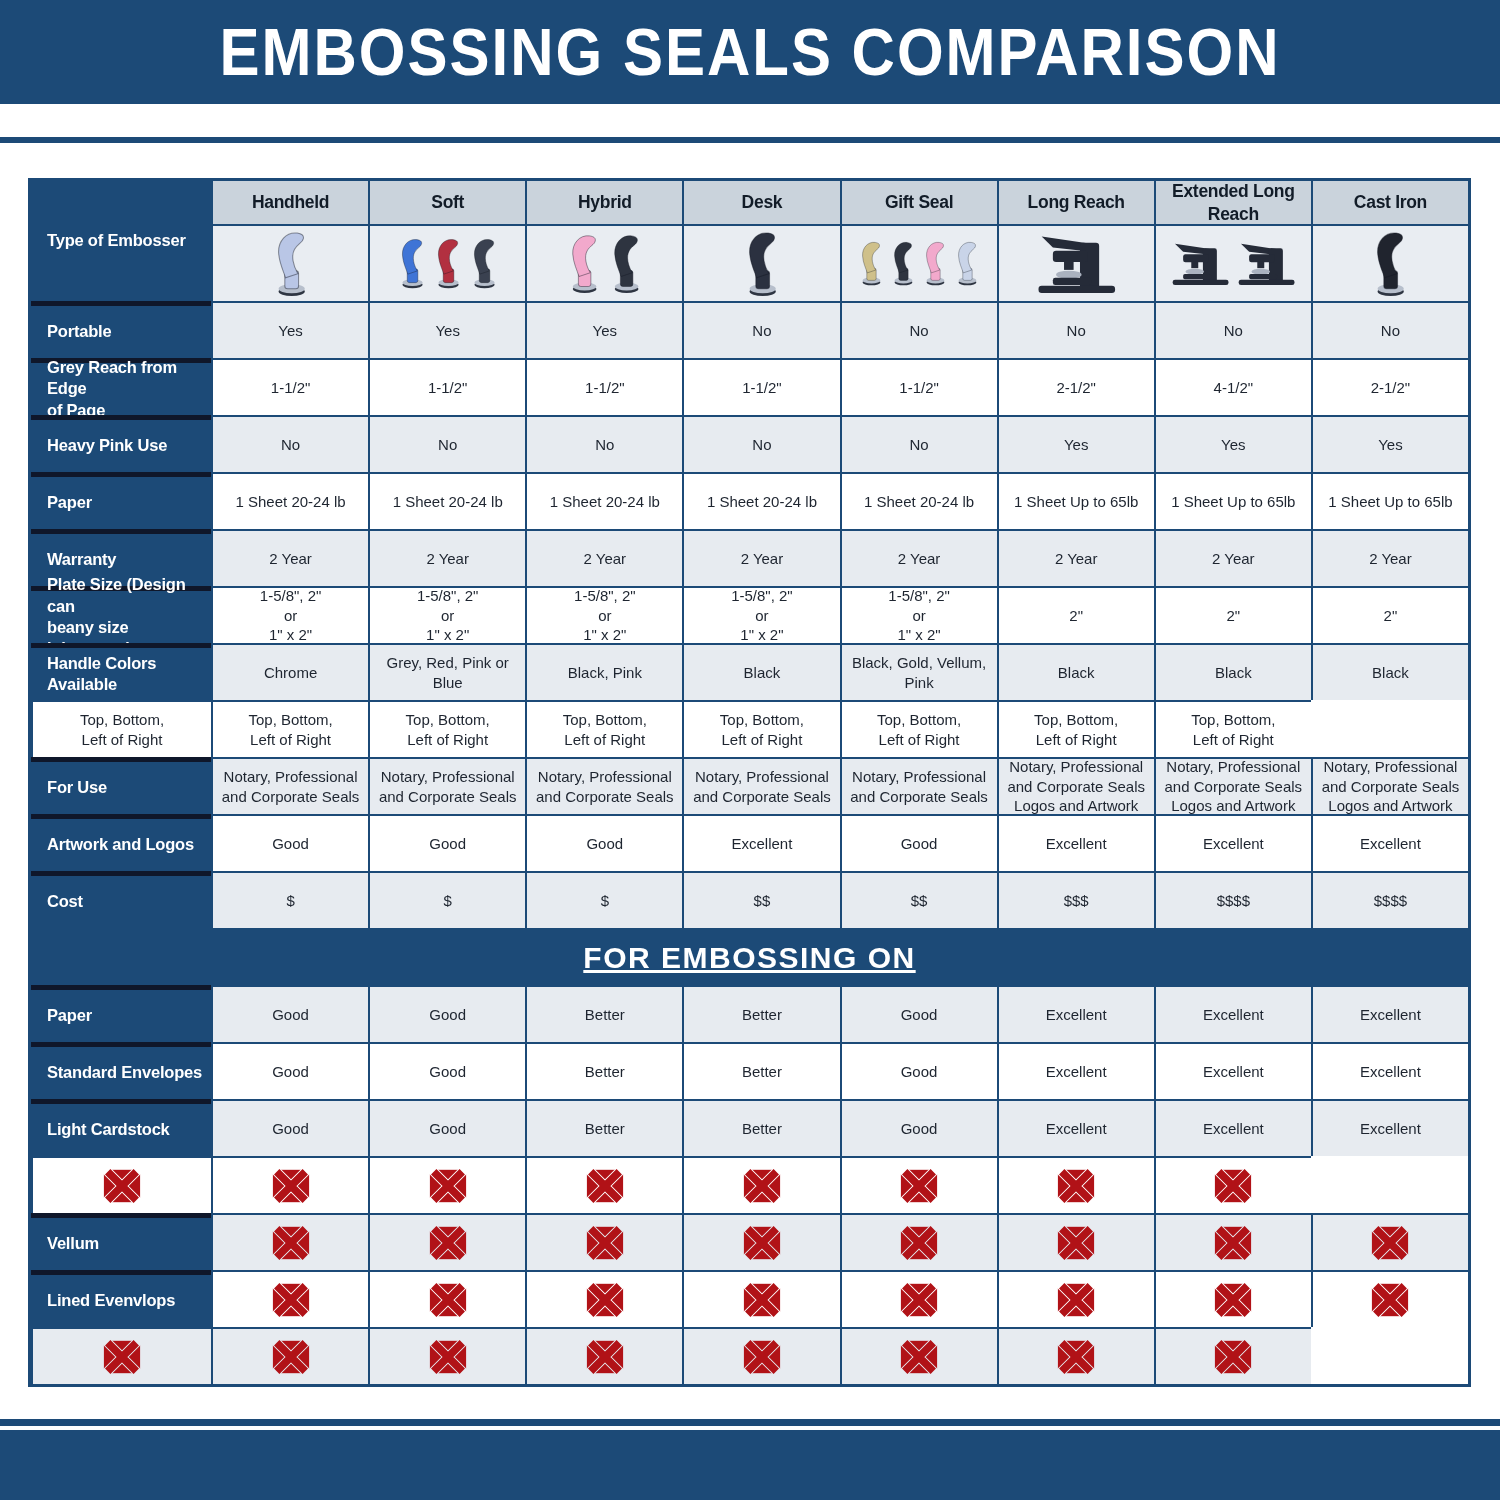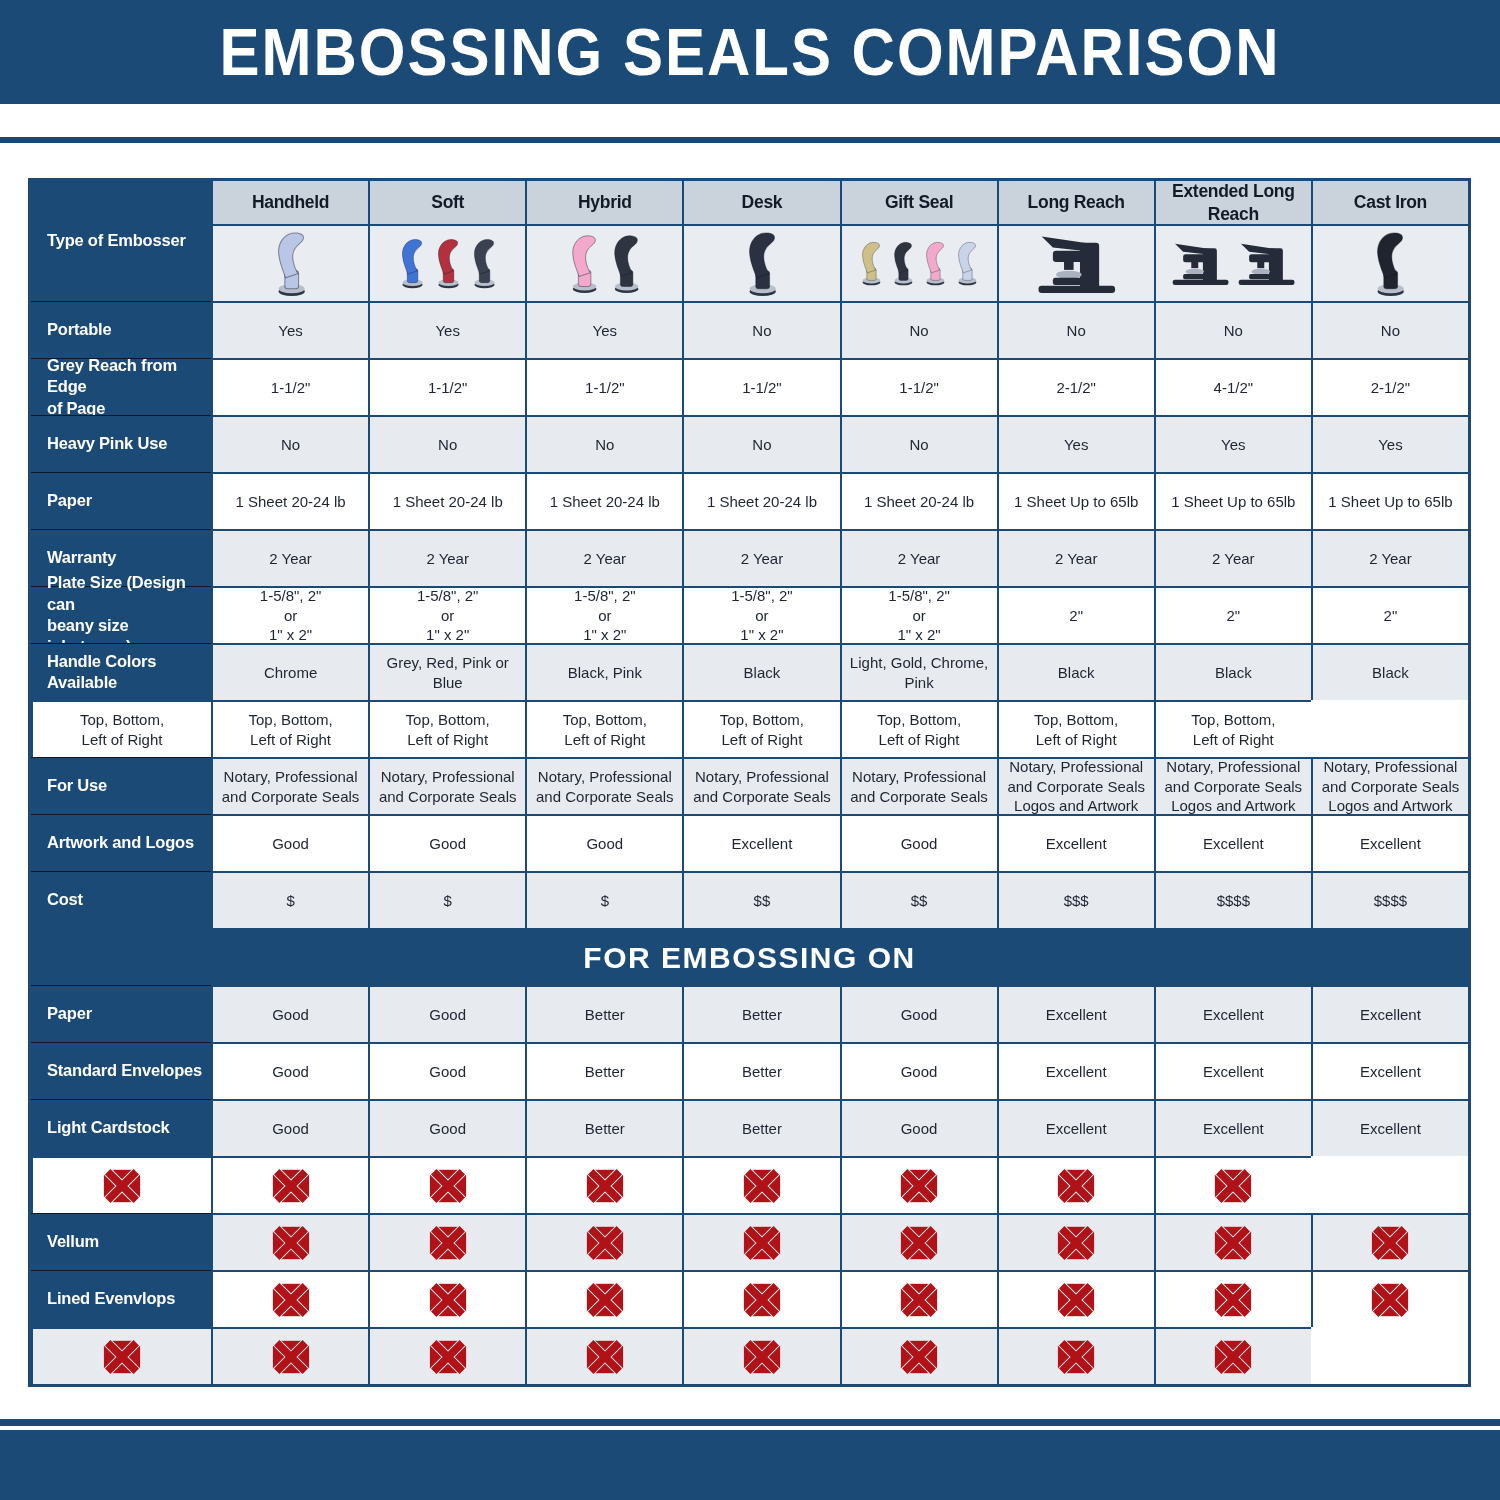--- a/index.html
+++ b/index.html
@@ -40,31 +40,31 @@
     background:#CAD3DC;font-weight:bold;font-size:17.5px;letter-spacing:-0.3px;
     color:#121C28;border-top:none;
   }
   .img-cell{
     background:#E9EDF2;gap:2px;padding:4px 2px;
   }
   .row-label{
     grid-column:1;background:#1C4A77;color:#ffffff;font-weight:bold;
     font-size:16.5px;letter-spacing:-0.2px;justify-content:flex-start;
     text-align:left;padding-left:16px;padding-right:8px;
-    border-left:none;border-top:1px solid #0f172a;
+    border-left:none;border-top:5px solid #0f172a;
   }
   .corner{
     grid-row:1 / span 2;border-top:none;
   }
   .shade-stripe{background:#E7EBF0;}
   .shade-white{background:#FFFFFF;}
   .divider-row{
     grid-column:1 / -1;background:#1C4A77;color:#ffffff;font-weight:bold;
     font-size:30px;letter-spacing:1.5px;display:flex;align-items:center;justify-content:center;
-    border:none;border-top:2px solid #1C4A77;
+    border:none;border-top:2px solid #1C4A77;text-decoration:underline;
   }
   
   .footer{position:absolute;left:0;bottom:0;width:1500px;height:81px;}
   .footer .f-line{height:7px;background:#1C4A77;}
   .footer .f-gap{height:4px;background:#ffffff;}
   .footer .f-block{height:70px;background:#1C4A77;}
 </style>
 </head>
 <body>
 
@@ -239,21 +239,21 @@
 or
 1" x 2"</div>
     <div class="cell shade-white">2"</div>
     <div class="cell shade-white">2"</div>
     <div class="cell shade-white">2"</div>
     <div class="cell row-label">Handle Colors Available</div>
     <div class="cell shade-stripe">Chrome</div>
     <div class="cell shade-stripe">Grey, Red, Pink or Blue</div>
     <div class="cell shade-stripe">Black, Pink</div>
     <div class="cell shade-stripe">Black</div>
-    <div class="cell shade-stripe">Light, Gold, Chrome, Pink</div>
+    <div class="cell shade-stripe">Black, Gold, Vellum, Pink</div>
     <div class="cell shade-stripe">Black</div>
     <div class="cell shade-stripe">Black</div>
     <div class="cell shade-stripe">Black</div>
     <div class="cell shade-white">Top, Bottom,
 Left of Right</div>
     <div class="cell shade-white">Top, Bottom,
 Left of Right</div>
     <div class="cell shade-white">Top, Bottom,
 Left of Right</div>
     <div class="cell shade-white">Top, Bottom,

